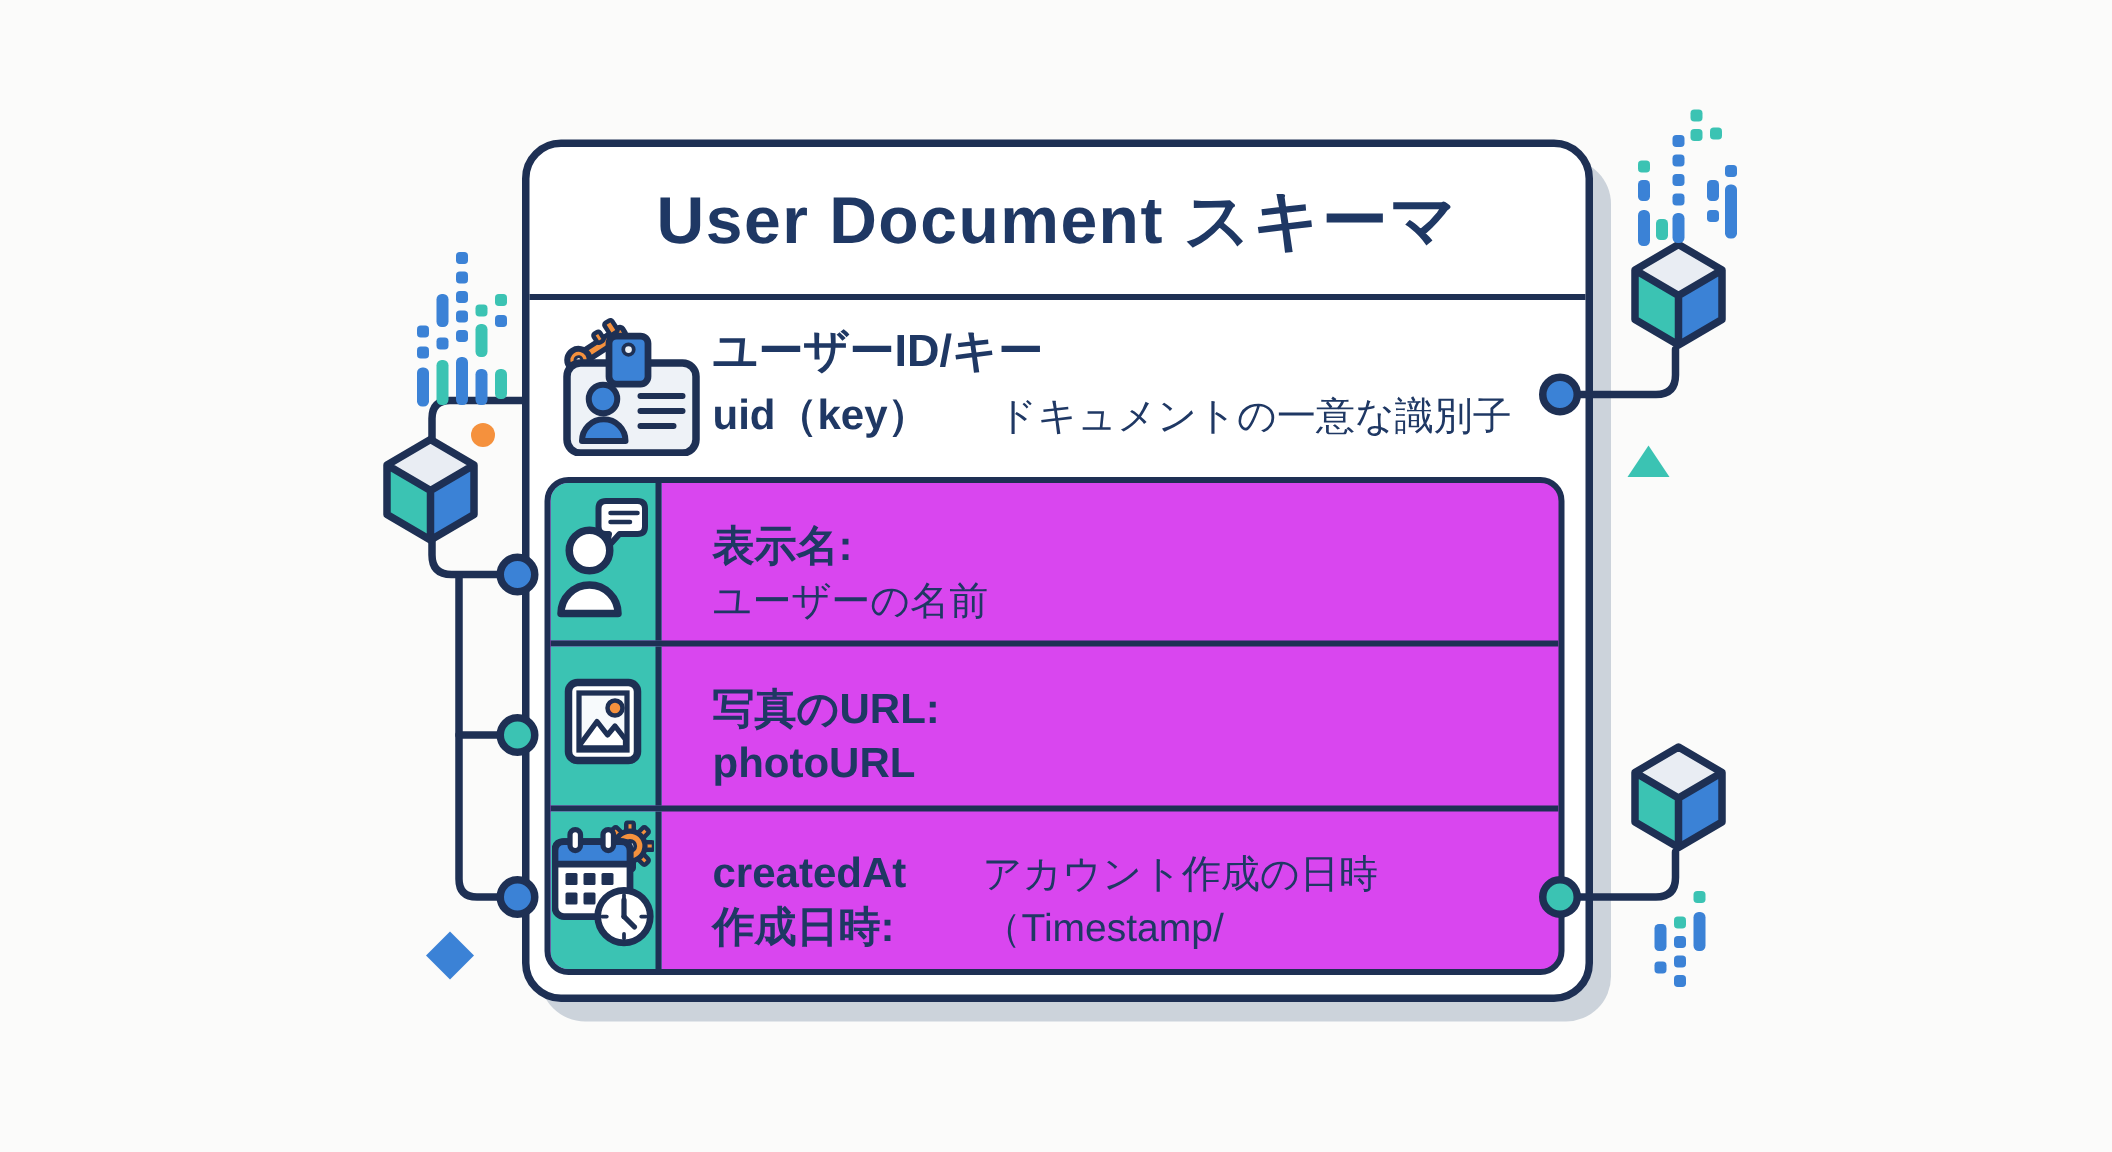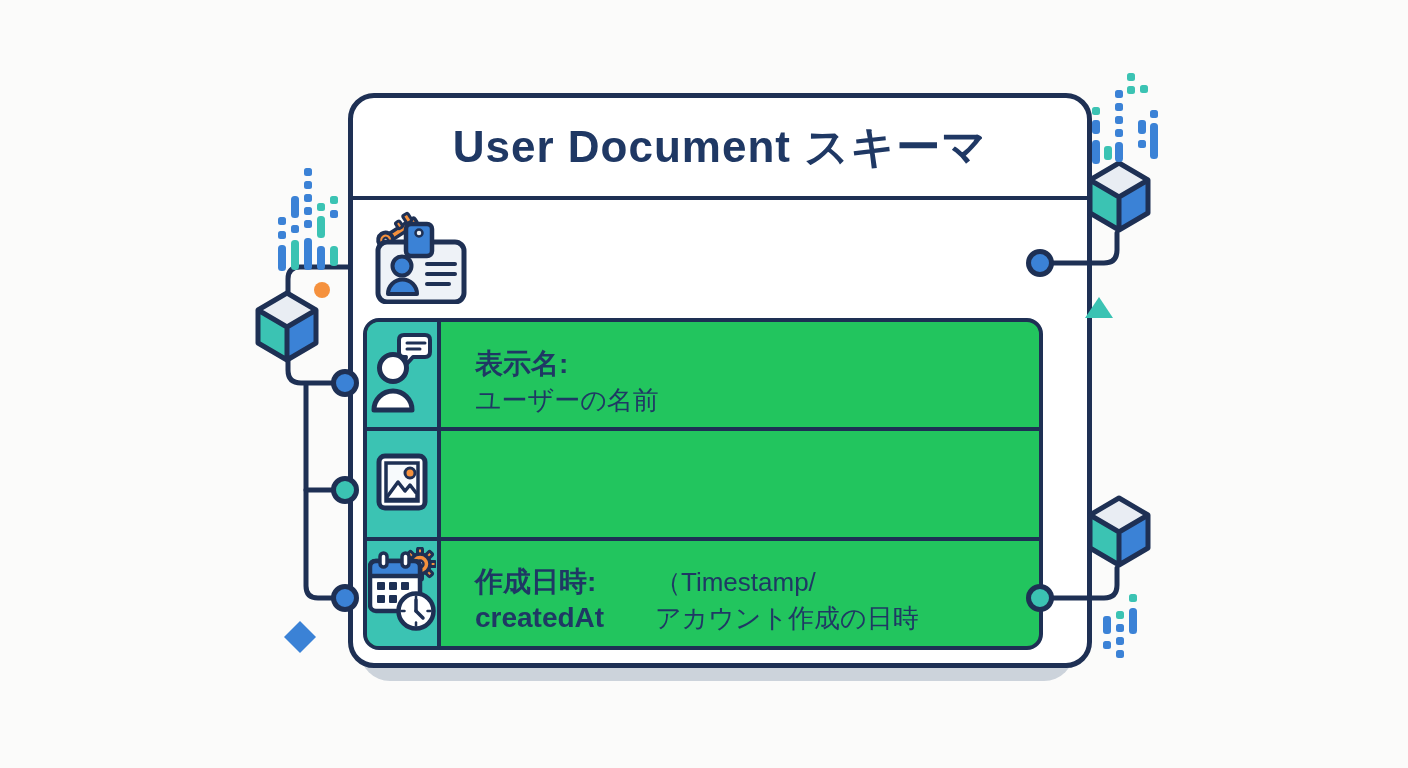--- a/index.html
+++ b/index.html
@@ -9,39 +9,39 @@
     font-family:"Liberation Sans","DejaVu Sans",sans-serif;
     color:#1f3864;
   }
   .overlay{position:absolute;left:0;top:0;pointer-events:none;z-index:5;}
   .card-shadow{
     position:absolute;left:360px;top:106px;width:714px;height:575px;
     background:#ccd3db;border-radius:30px;z-index:1;
   }
   .main-box{
     position:absolute;left:348px;top:93px;width:704px;height:565px;
-    background:#ffffff;border:5px solid #1e3054;border-radius:26px;z-index:2;padding-left:30px;
+    background:#ffffff;border:5px solid #1e3054;border-radius:26px;z-index:2;
   }
   .title-bar{
     position:absolute;left:0;top:0;right:0;height:98px;
     border-bottom:4px solid #1e3054;
     display:flex;align-items:center;justify-content:center;
   }
   .title-bar h1{
     margin:0;font-size:44px;font-weight:700;color:#1f3864;letter-spacing:1px;
   }
   .icon-idcard{position:absolute;left:13px;top:104px;}
   .uid-text{position:absolute;left:122px;top:116px;line-height:42px;}
   .uid-heading{font-size:30px;font-weight:700;}
   .uid-line2{display:grid;grid-template-columns:190px auto;}
   .fieldname{font-size:28px;font-weight:700;}
   .desc{font-size:26px;font-weight:400;}
   .inner-group{
     position:absolute;left:10px;top:220px;width:672px;height:324px;
-    border:4px solid #1e3054;border-radius:16px;background:#22c55e;overflow:hidden;
+    border:4px solid #1e3054;border-radius:16px;background:#d946ef;overflow:hidden;
     display:flex;flex-direction:column;
   }
   .field-row{display:flex;flex:1;}
   .field-row + .field-row{border-top:4px solid #1e3054;}
   .icon-cell{
     width:70px;flex:0 0 70px;background:#3bc3b3;border-right:4px solid #1e3054;
     display:flex;align-items:center;justify-content:center;
   }
   .row-content{
     flex:1;display:flex;flex-direction:column;justify-content:center;
@@ -78,20 +78,27 @@
         <circle cx="53" cy="31" r="3.5" fill="#eef2f7" stroke="#1e3054" stroke-width="2.5"></circle>
         <circle cx="36" cy="64" r="9.5" fill="#3b82d6" stroke="#1e3054" stroke-width="4"></circle>
         <path d="M22 92 a14.5 14.5 0 0 1 29 0 z" fill="#3b82d6" stroke="#1e3054" stroke-width="4" stroke-linejoin="round"></path>
         <g stroke="#1e3054" stroke-width="4" stroke-linecap="round">
           <line x1="61" y1="62" x2="89" y2="62"></line>
           <line x1="61" y1="72" x2="89" y2="72"></line>
           <line x1="61" y1="82" x2="83" y2="82"></line>
         </g>
       </svg>
     </div>
+    <div class="uid-text">
+      <div class="uid-heading">ユーザーID/キー</div>
+      <div class="uid-line2">
+        <span class="fieldname">uid（key）</span>
+        <span class="desc">ドキュメントの一意な識別子</span>
+      </div>
+    </div>
 
     <div class="inner-group">
 
       <div class="field-row">
         <div class="icon-cell">
           <span>
             <svg width="62" height="82" viewBox="0 0 62 82">
               <path d="M33 3 h21 q5 0 5 5 v12 q0 5 -5 5 h-12 l-9 10 l2 -10 h-2 q-5 0 -5 -5 v-12 q0 -5 5 -5 z" fill="#ffffff" stroke="#1e3054" stroke-width="4" stroke-linejoin="round"></path>
               <g stroke="#1e3054" stroke-width="3" stroke-linecap="round">
                 <line x1="36" y1="11" x2="54" y2="11"></line>
@@ -118,22 +125,24 @@
             <svg width="52" height="58" viewBox="0 0 52 58">
               <rect x="3" y="3" width="46" height="52" rx="6" fill="#ffffff" stroke="#1e3054" stroke-width="5"></rect>
               <rect x="10" y="10" width="32" height="38" fill="#f7fafc" stroke="#1e3054" stroke-width="3.5"></rect>
               <circle cx="34" cy="20" r="5" fill="#f5913d" stroke="#1e3054" stroke-width="3"></circle>
               <path d="M11 44 L22 29 L29 38 L34 32 L41 41 L41 46.5 L11 46.5 Z" fill="#ffffff" stroke="#1e3054" stroke-width="3.5" stroke-linejoin="round"></path>
             </svg>
           </span>
         </div>
         <div class="row-content">
           <div class="two-col">
+            <span class="rowhead">写真のURL:</span>
           </div>
           <div class="two-col">
+            <span class="fieldname">photoURL</span>
           </div>
         </div>
       </div>
 
       <div class="field-row">
         <div class="icon-cell">
           <span>
             <svg width="68" height="88" viewBox="0 0 68 88">
               <g transform="translate(52,17)">
                 <g fill="#f5913d" stroke="#1e3054" stroke-width="3">
@@ -169,26 +178,26 @@
               </g>
               <g stroke="#1e3054" stroke-width="3.5" stroke-linecap="round">
                 <line x1="48" y1="64" x2="48" y2="53"></line>
                 <line x1="48" y1="64" x2="55" y2="71"></line>
               </g>
             </svg>
           </span>
         </div>
         <div class="row-content">
           <div class="two-col">
+            <span class="fieldname">createdAt</span>
+            <span class="desc">アカウント作成の日時</span>
+          </div>
+          <div class="two-col">
             <span class="rowhead">作成日時:</span>
             <span class="desc">（Timestamp/</span>
-          </div>
-          <div class="two-col">
-            <span class="fieldname">createdAt</span>
-            <span class="desc">アカウント作成の日時</span>
           </div>
         </div>
       </div>
 
     </div>
   </div>
 
   <svg class="overlay" width="1408" height="768" viewBox="0 0 1408 768">
     <defs>
       <g id="cube">

